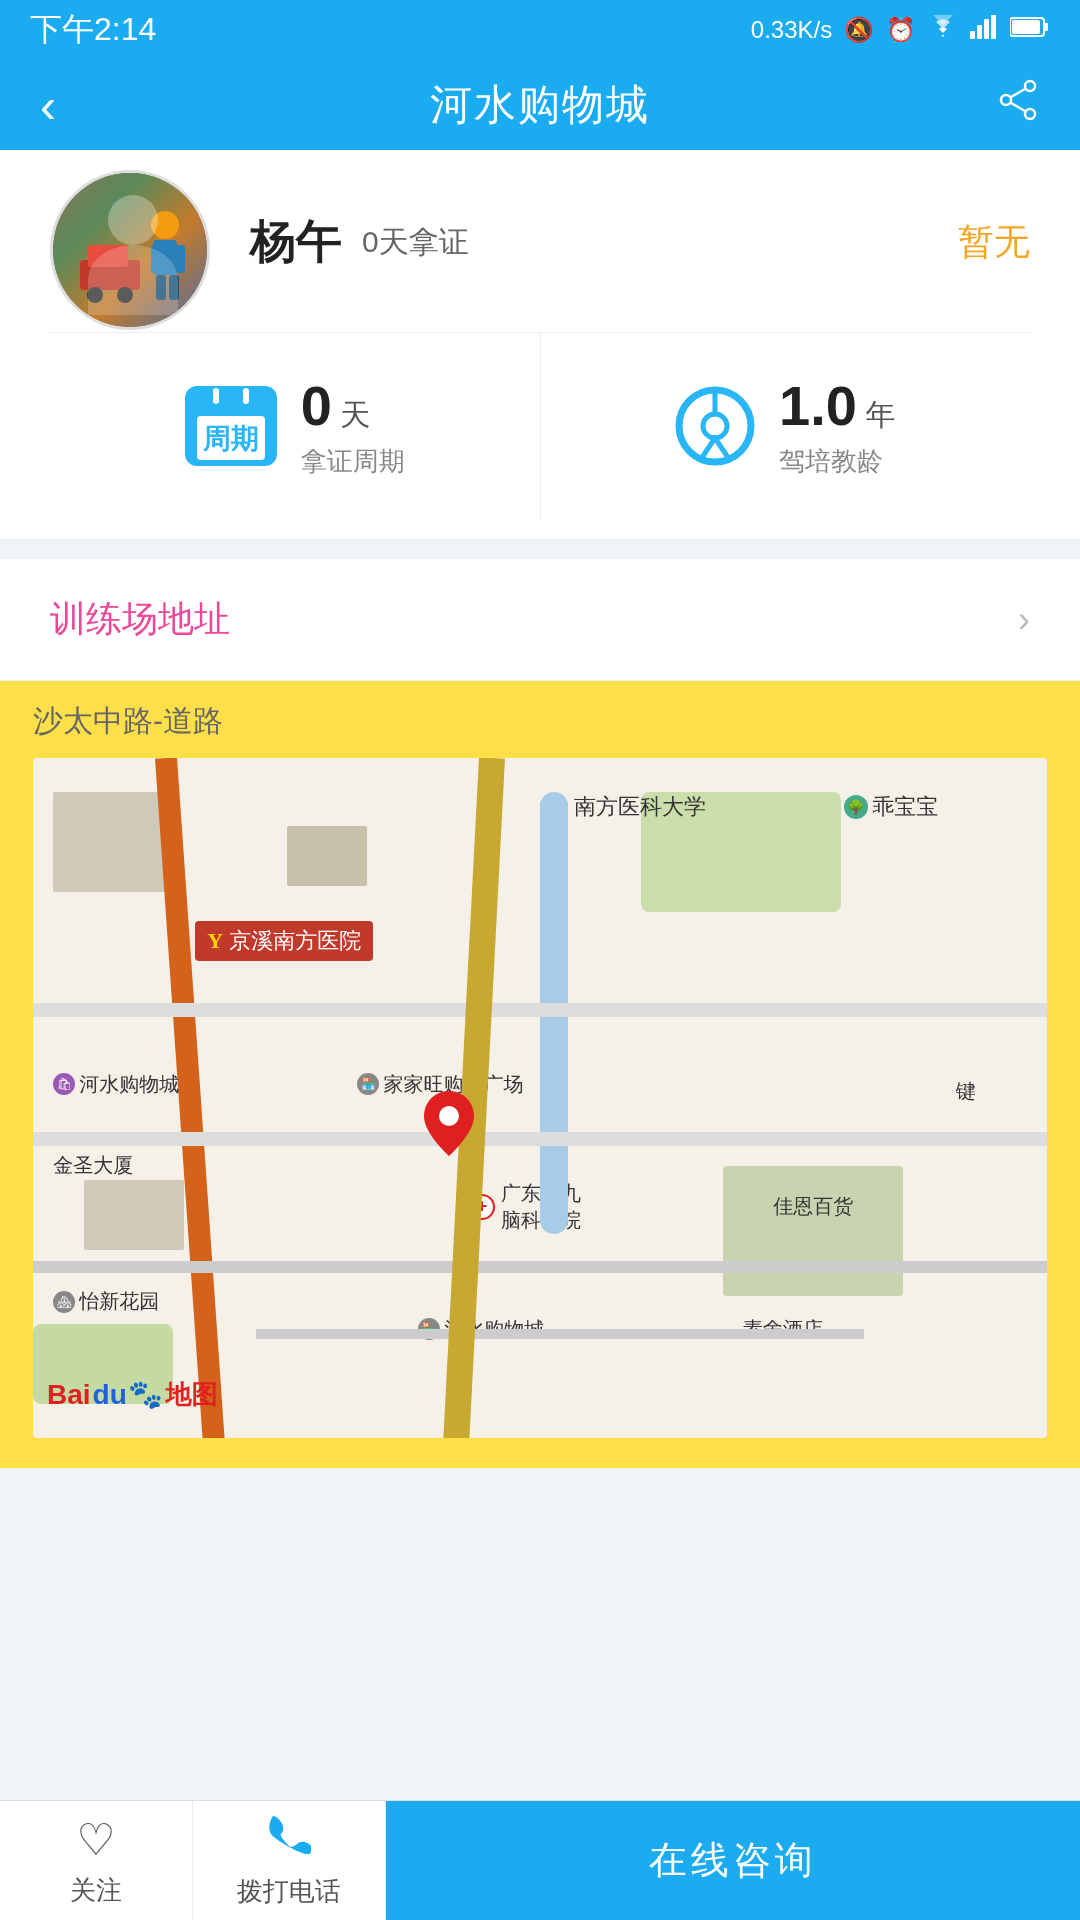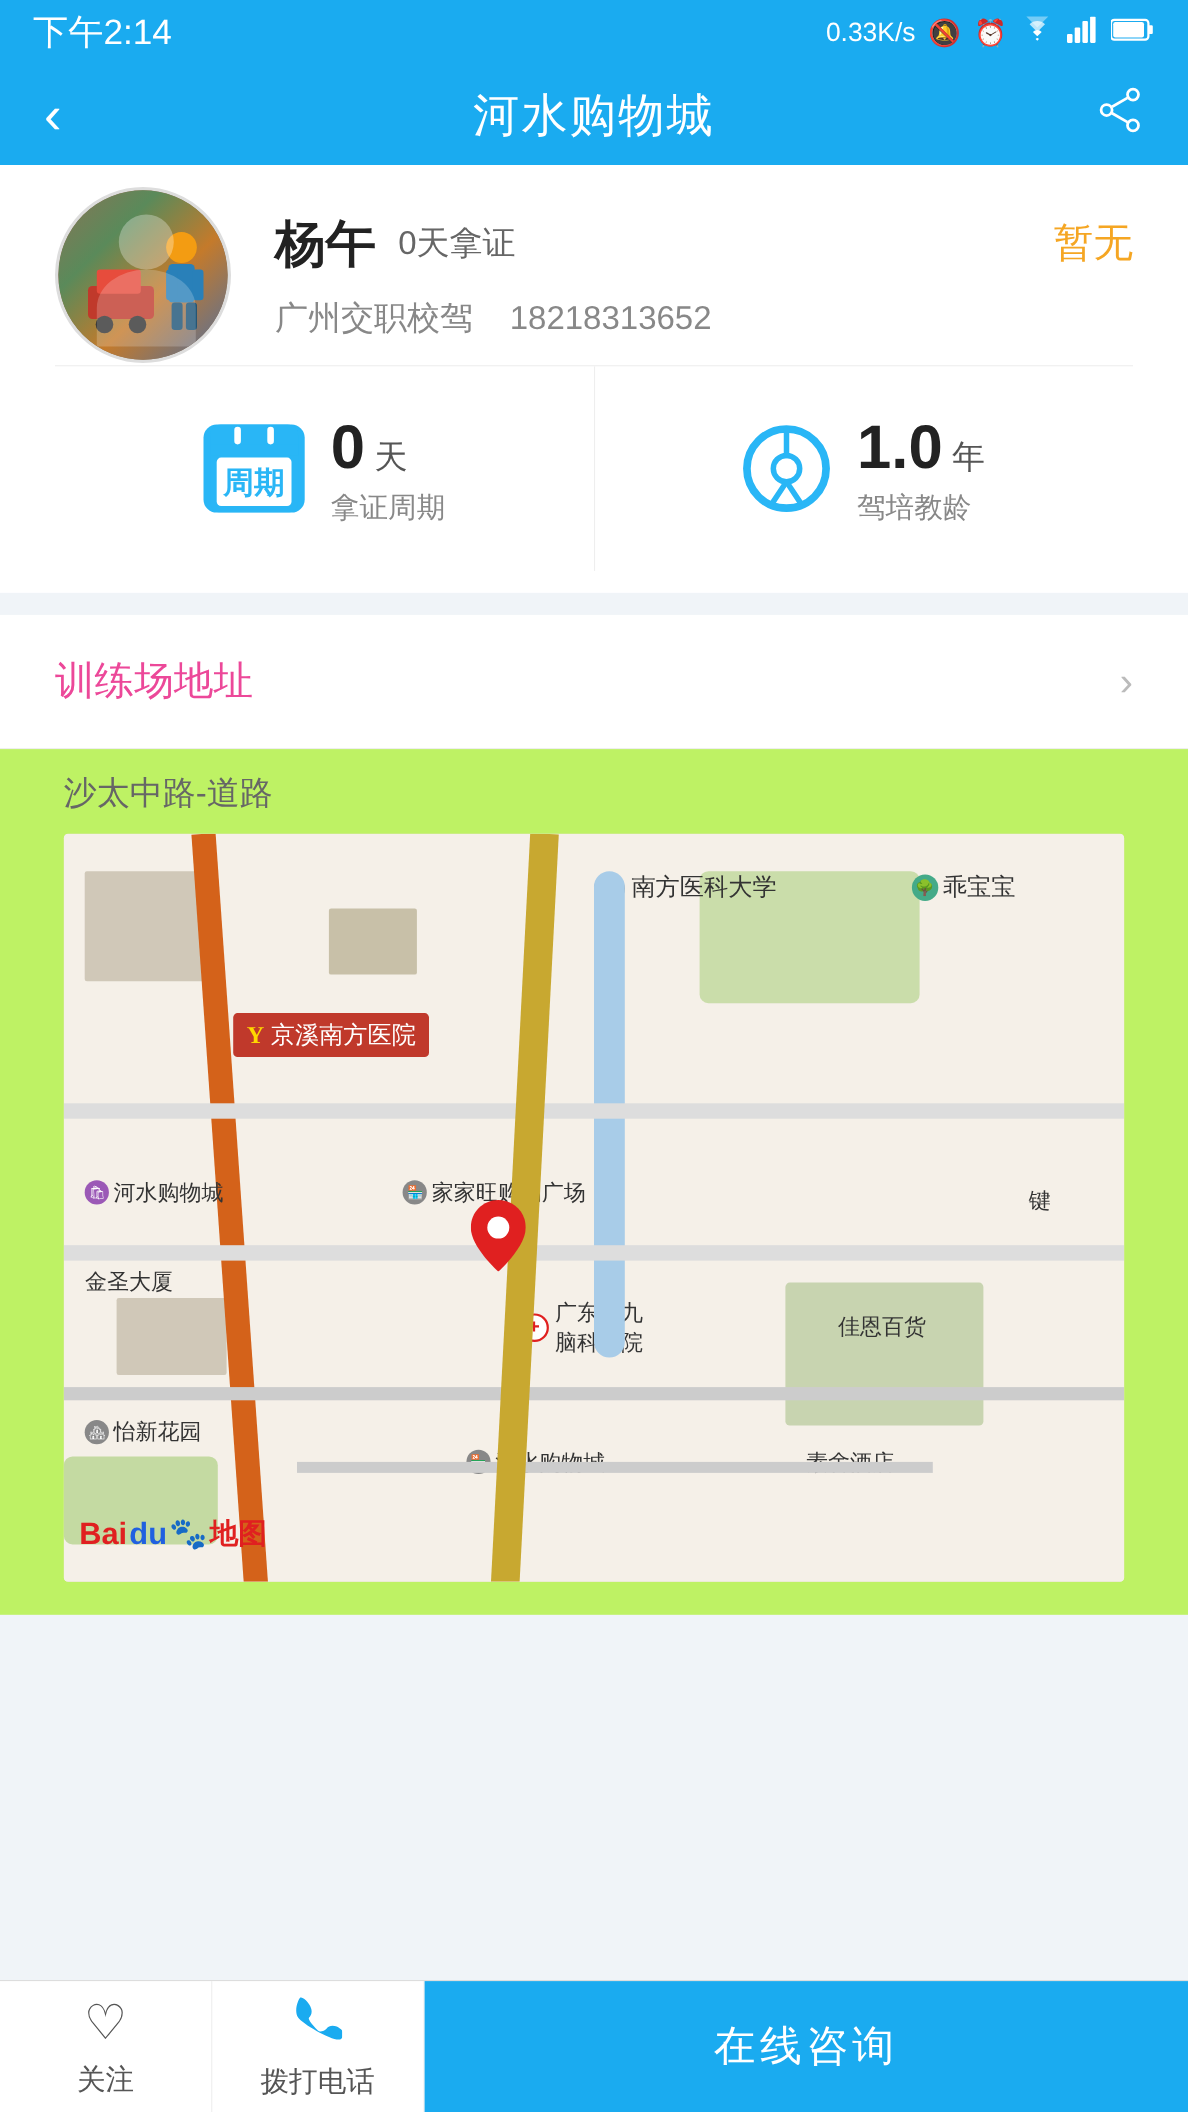--- a/index.html
+++ b/index.html
@@ -220,22 +220,22 @@
       font-size: 36px;
       color: #ec4899;
     }
     .chevron-right {
       font-size: 36px;
       color: #bbb;
     }
 
     
     .map-section {
-      background: #bef264;
-      padding: 20px 58px 30px;
+      background: #fde047;
+      padding: 20px 33px 30px;
     }
     .map-road-label {
       font-size: 30px;
       color: #666;
       margin-bottom: 16px;
     }
     .map-container {
       width: 100%;
       height: 680px;
       border-radius: 4px;
@@ -391,25 +391,20 @@
         </svg>
       </div>
     </div>
 
     <div class="coach-details">
       <div class="coach-name-row">
         <span class="coach-name">杨午</span>
         <span class="coach-cert-days">0天拿证</span>
         <span class="coach-status">暂无</span>
       </div>
-      <div class="coach-school">
-        <span>广州交职校驾</span>
-        &nbsp;&nbsp;
-        <span>18218313652</span>
-      </div>
     </div>
   </div>
 
   <div class="stats-row">
 
     <div class="stat-item">
       <div class="stat-icon-calendar">
         <svg width="80" height="80" viewBox="0 0 80 80">
           <rect x="0" y="0" width="80" height="80" rx="10" fill="#29b6f6"></rect>
           <rect x="0" y="0" width="80" height="28" rx="10" fill="#29b6f6"></rect>

